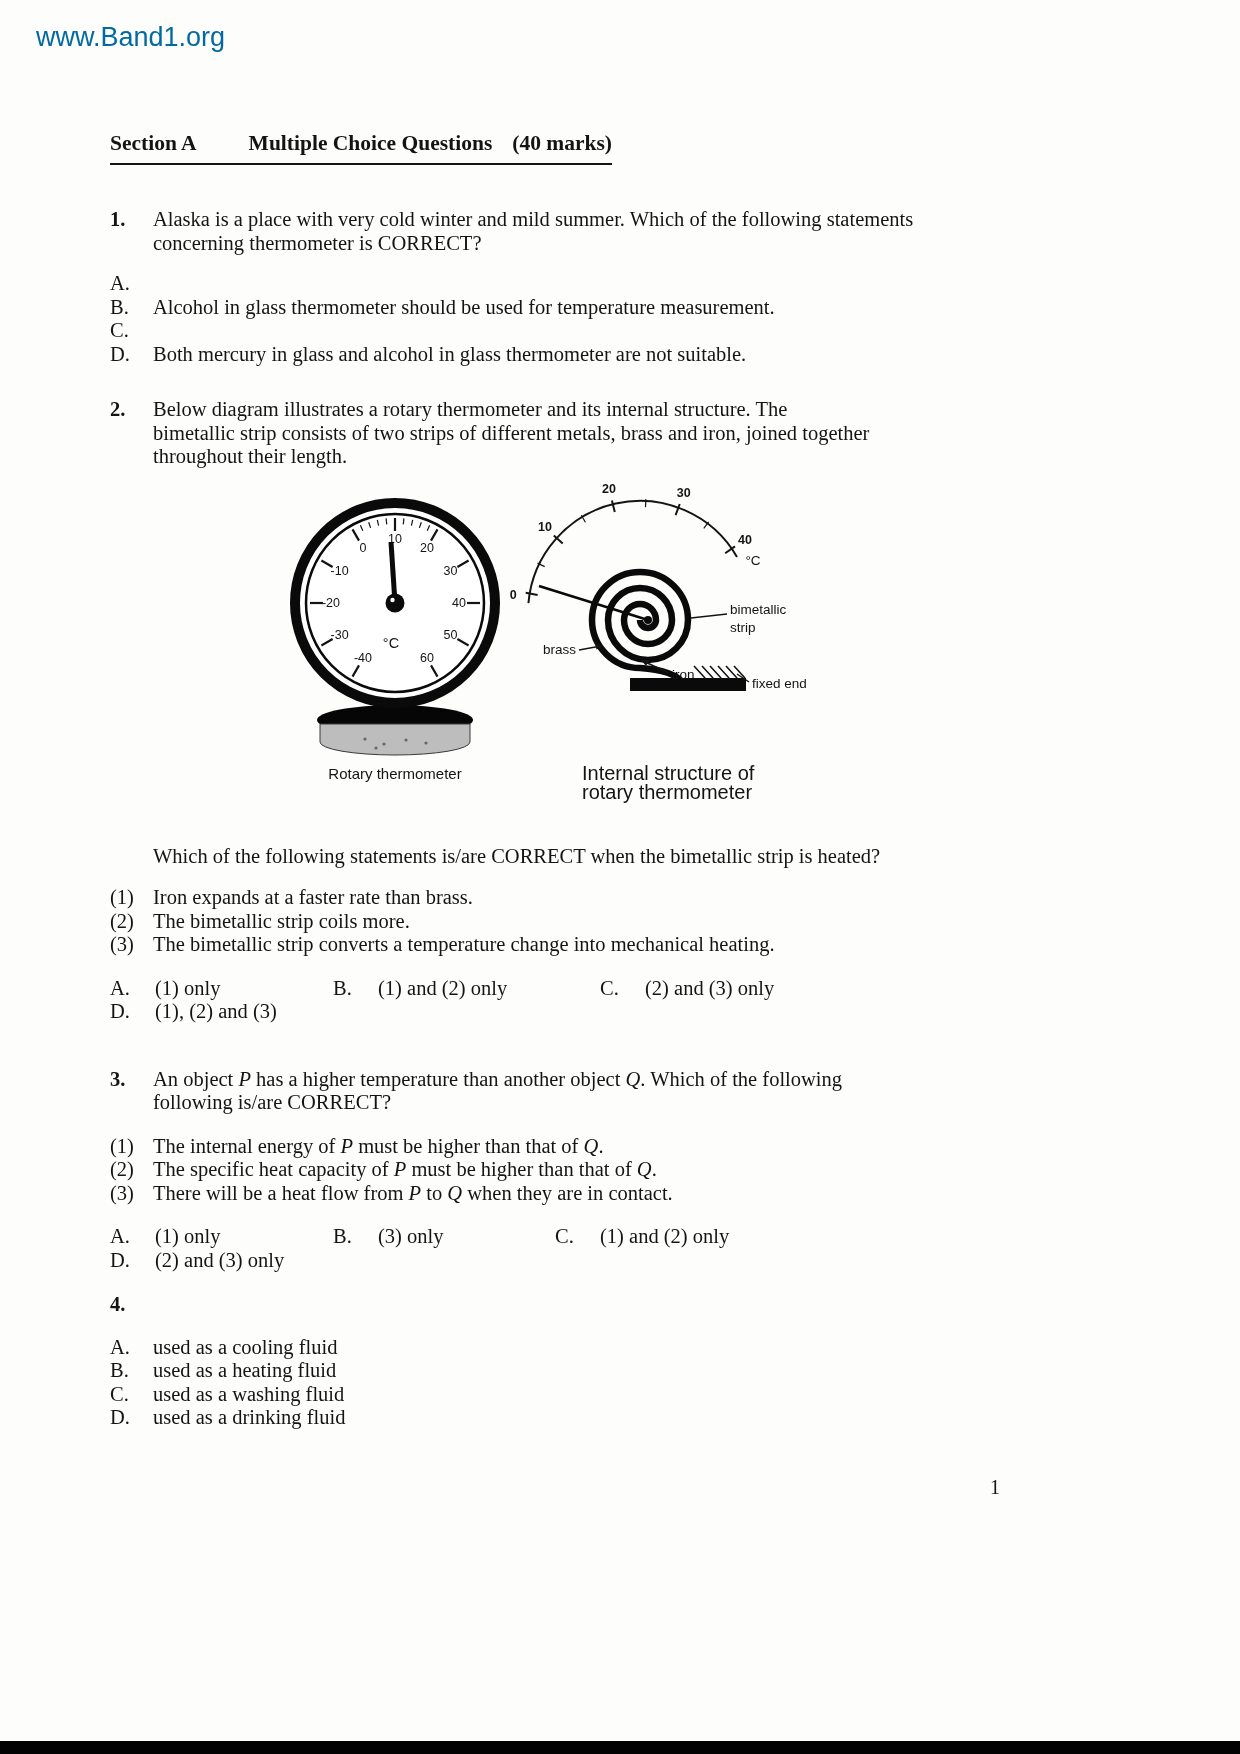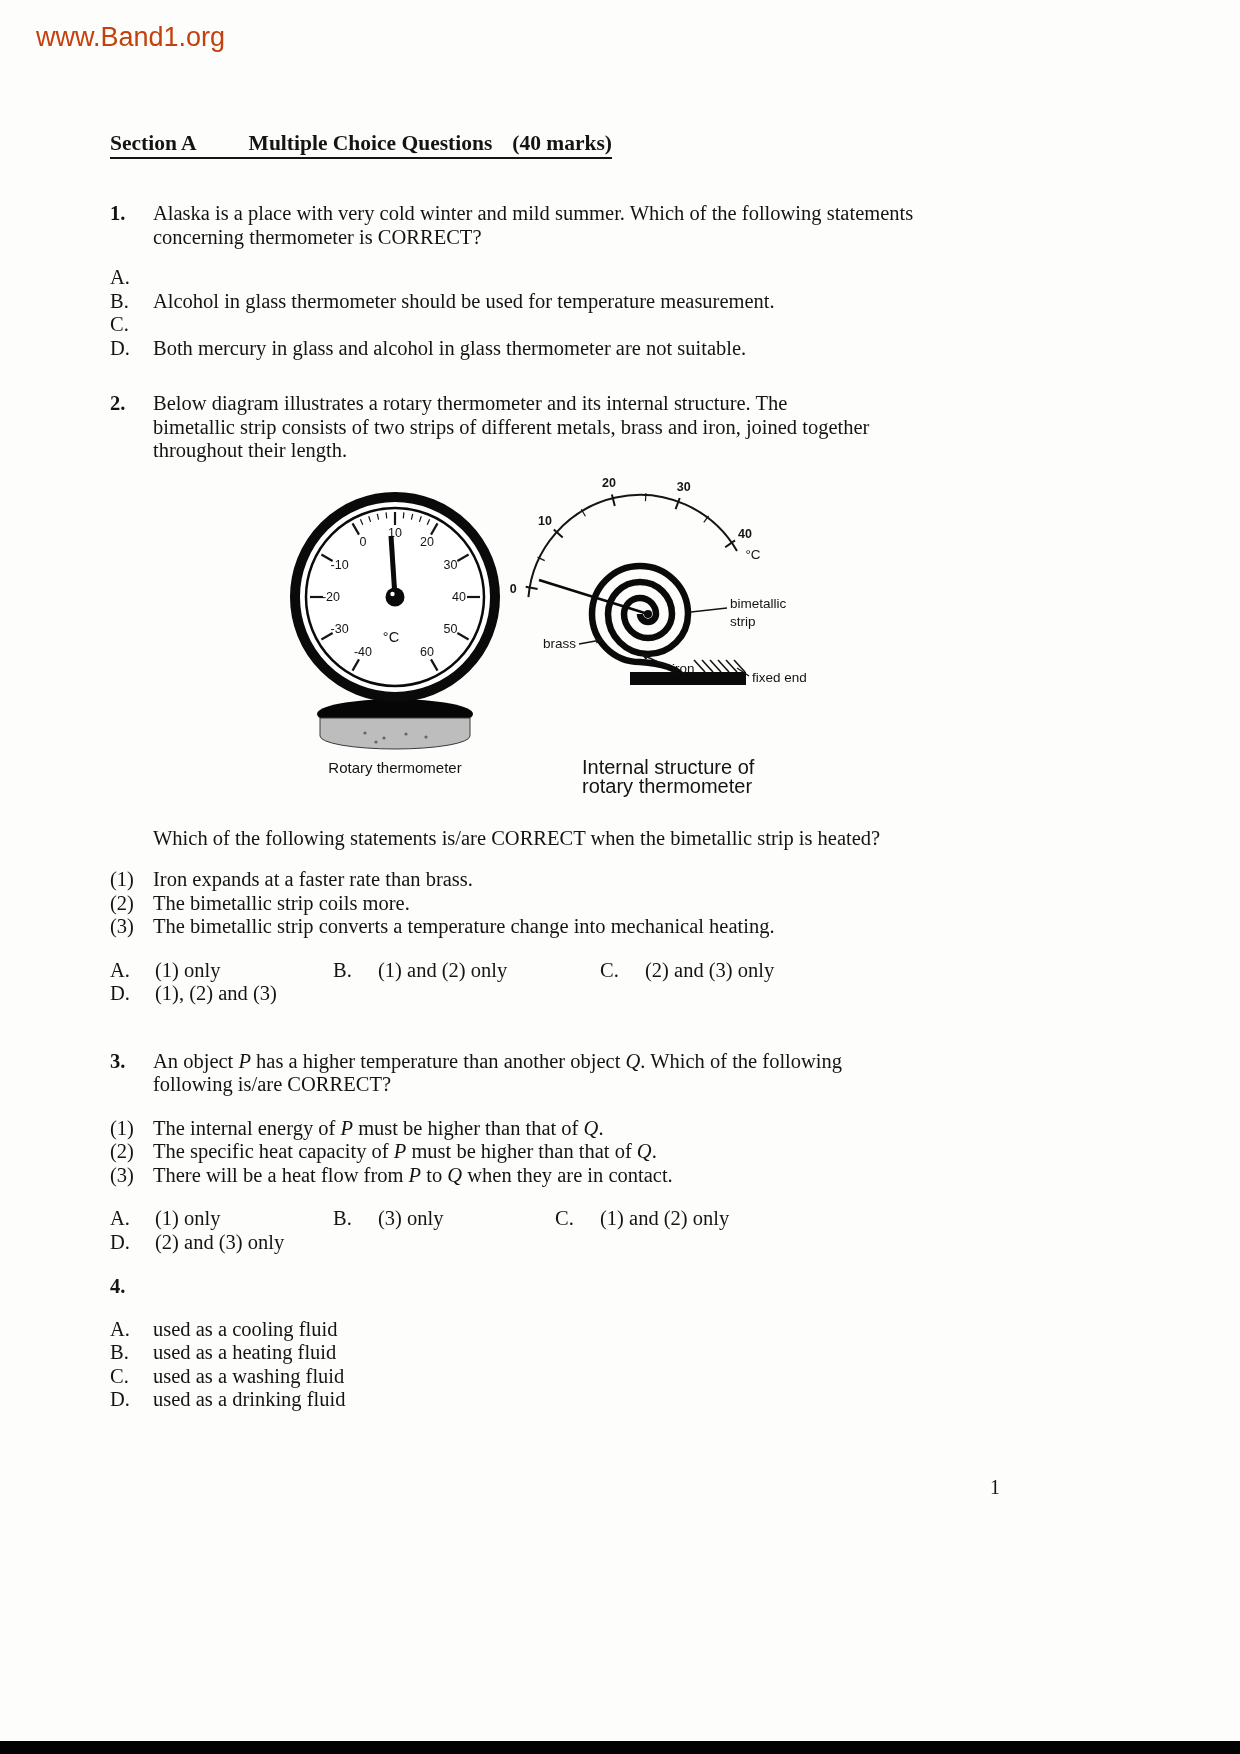--- a/index.html
+++ b/index.html
@@ -2,35 +2,35 @@
 <html><head>
 <meta charset="utf-8">
 <style>
   html,body{margin:0;padding:0;}
   body{
     width:1240px;height:1754px;position:relative;background:#fdfdfc;
     font-family:"Liberation Serif",serif;color:#141414;overflow:hidden;
   }
   .site{
     position:absolute;left:36px;top:22px;
-    font-family:"Liberation Sans",sans-serif;font-size:27px;color:#c2410c;
+    font-family:"Liberation Sans",sans-serif;font-size:27px;color:#0369a1;
   }
   .content{position:absolute;left:110px;top:130px;width:1040px;font-size:20.5px;line-height:23.5px;}
   .sec-title{display:inline-block;font-weight:bold;font-size:21.5px;line-height:26px;
-    border-bottom:2.5px solid #141414;padding-bottom:1px;}
+    border-bottom:2.5px solid #141414;padding-bottom:7px;}
   .sec-title .sp1{margin-right:52px;}
   .sec-title .sp2{margin-right:20px;}
   .qrow{display:flex;}
   .qnum{width:43px;flex:none;font-weight:bold;}
   .lbl{width:43px;flex:none;}
   .qtext{max-width:900px;}
   .it{font-style:italic;}
   .mt43{margin-top:43px;} .mt32{margin-top:32px;} .mt21{margin-top:21px;}
   .mt20{margin-top:20px;} .mt19{margin-top:19px;} .mt18{margin-top:18px;}
-  .mt17{margin-top:17px;} .mt44{margin-top:44px;} .mt4{margin-top:8px;text-align:center;}
+  .mt17{margin-top:17px;} .mt44{margin-top:44px;} .mt4{margin-top:20px;text-align:center;}
   .opt,.stmt{display:flex;line-height:23.5px;}
   .ans{display:flex;}
   .ans .col{display:flex;}
   .c223{width:223px;} .c267{width:267px;} .c222{width:222px;}
   .albl{width:45px;flex:none;}
   .diagram{position:relative;height:335px;margin-top:21px;}
   .fig-left{position:absolute;left:170px;top:6px;}
   .fig-right{position:absolute;left:380px;top:-42px;}
   .cap-left{position:absolute;left:170px;top:274px;width:230px;text-align:center;
     font-family:"Liberation Sans",sans-serif;font-size:15px;line-height:19px;}

